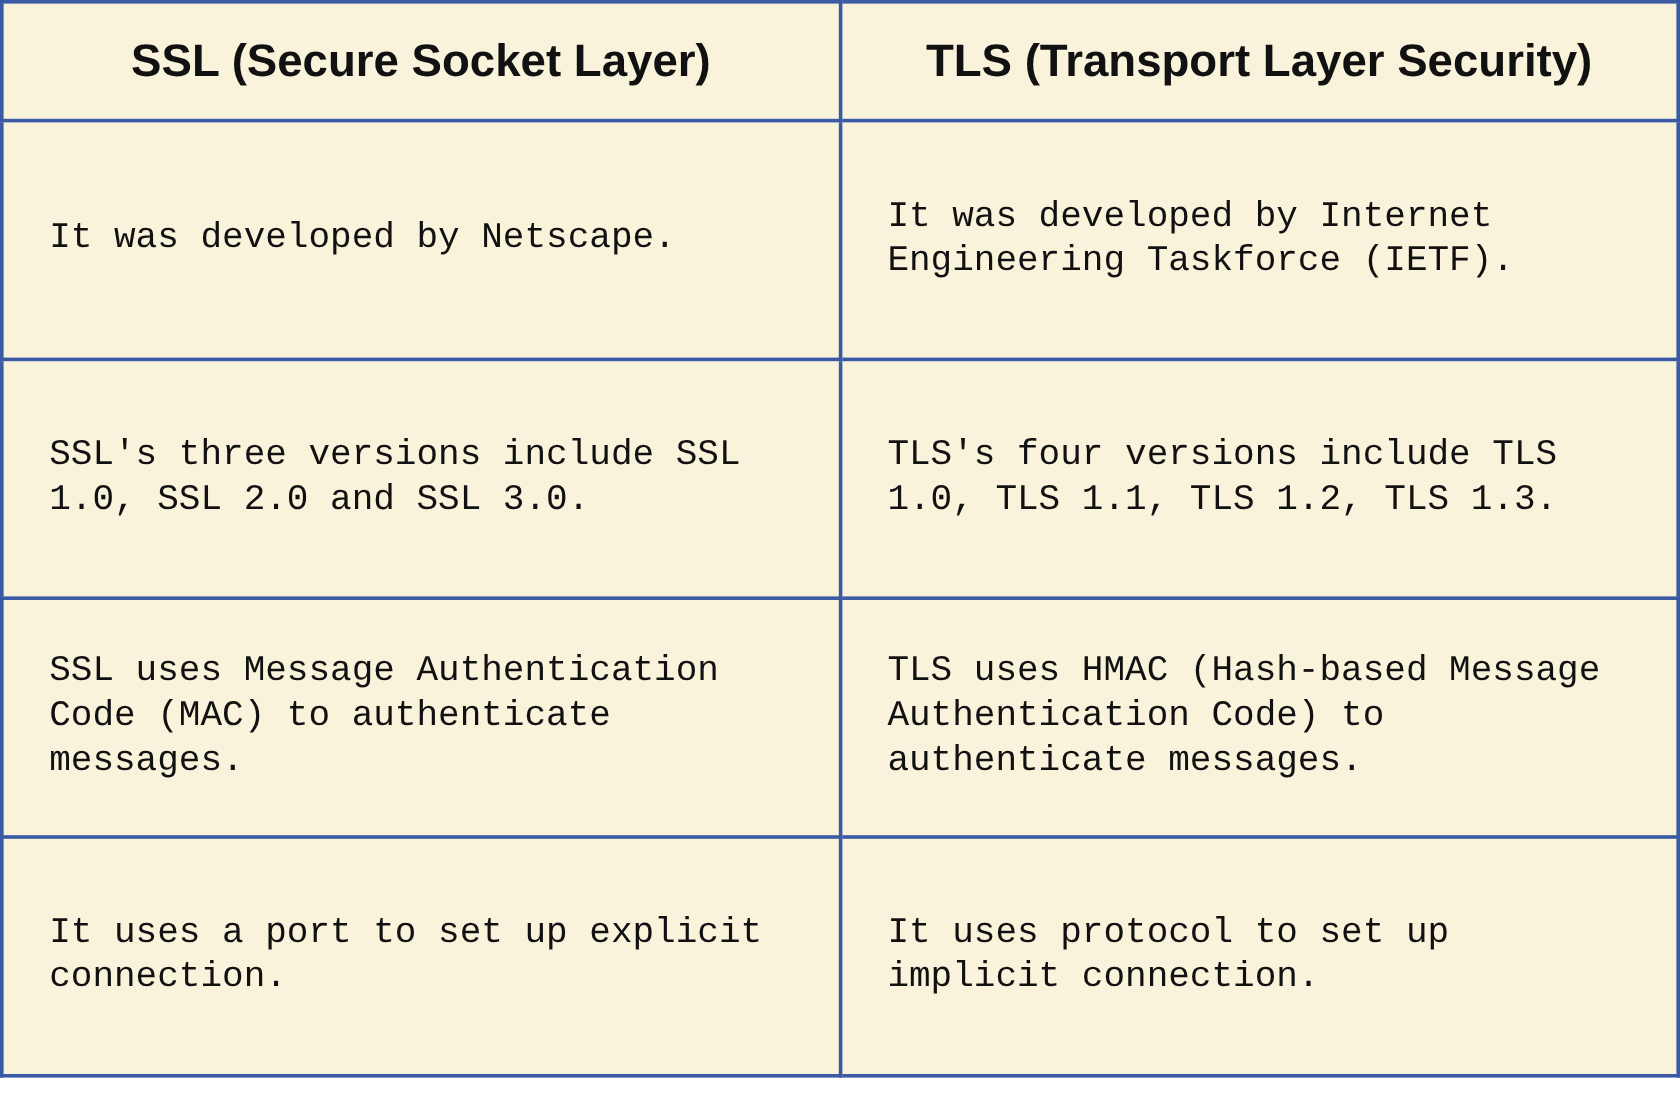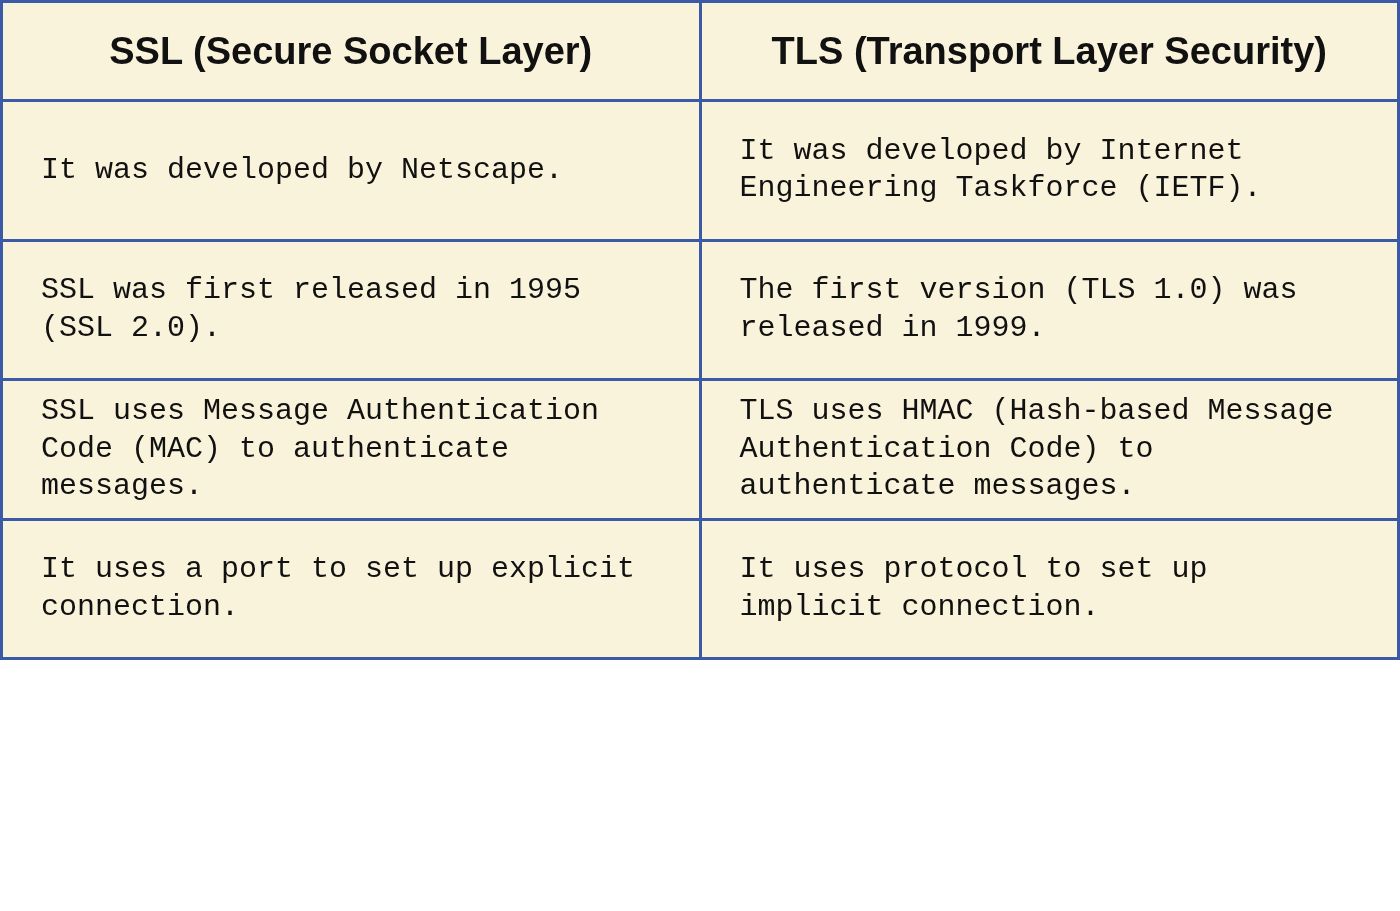--- a/index.html
+++ b/index.html
@@ -7,21 +7,21 @@
     padding: 0;
     width: 1400px;
     height: 911px;
     background: #ffffff;
     font-family: Arial, Helvetica, sans-serif;
     color: #111111;
   }
   .table-wrap {
     box-sizing: border-box;
     width: 1400px;
-    height: 660px;
+    height: 898px;
   }
   table {
     border-collapse: collapse;
     width: 100%;
     height: 100%;
     table-layout: fixed;
   }
   th, td {
     border: 3px solid #3b5aa6;
     background: #faf3dc;
@@ -55,22 +55,22 @@
         <th>SSL (Secure Socket Layer)</th>
         <th>TLS (Transport Layer Security)</th>
       </tr>
     </thead>
     <tbody>
       <tr>
         <td>It was developed by Netscape.</td>
         <td>It was developed by Internet Engineering Taskforce (IETF).</td>
       </tr>
       <tr>
-        <td>SSL was first released in 1995 (SSL 2.0).</td>
-        <td>The first version (TLS 1.0) was released in 1999.</td>
+        <td>SSL's three versions include SSL 1.0, SSL 2.0 and SSL 3.0.</td>
+        <td>TLS's four versions include TLS 1.0, TLS 1.1, TLS 1.2, TLS 1.3.</td>
       </tr>
       <tr>
         <td>SSL uses Message Authentication Code (MAC) to authenticate messages.</td>
         <td>TLS uses HMAC (Hash-based Message Authentication Code) to authenticate messages.</td>
       </tr>
       <tr>
         <td>It uses a port to set up explicit connection.</td>
         <td>It uses protocol to set up implicit connection.</td>
       </tr>
     </tbody>

